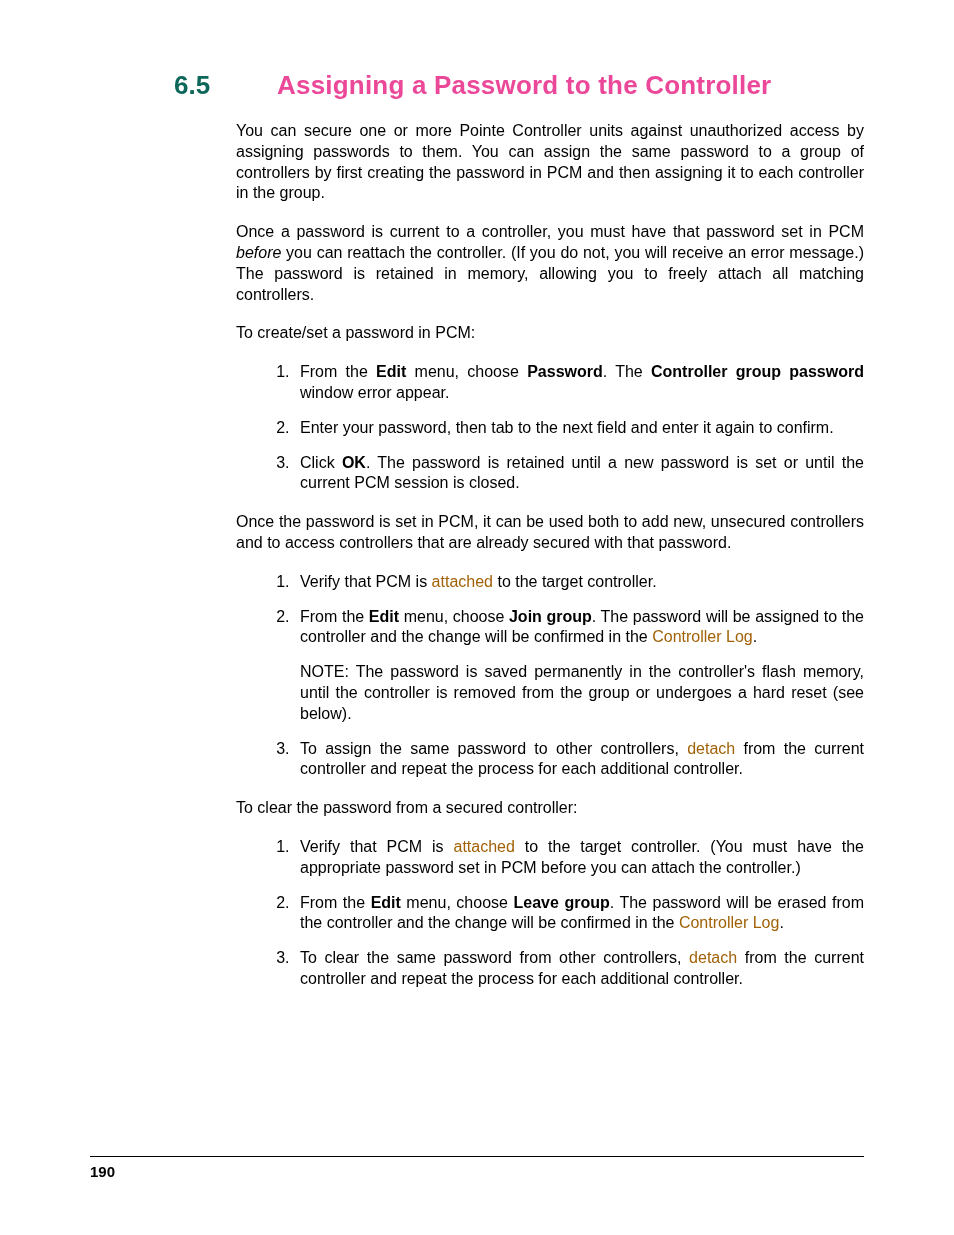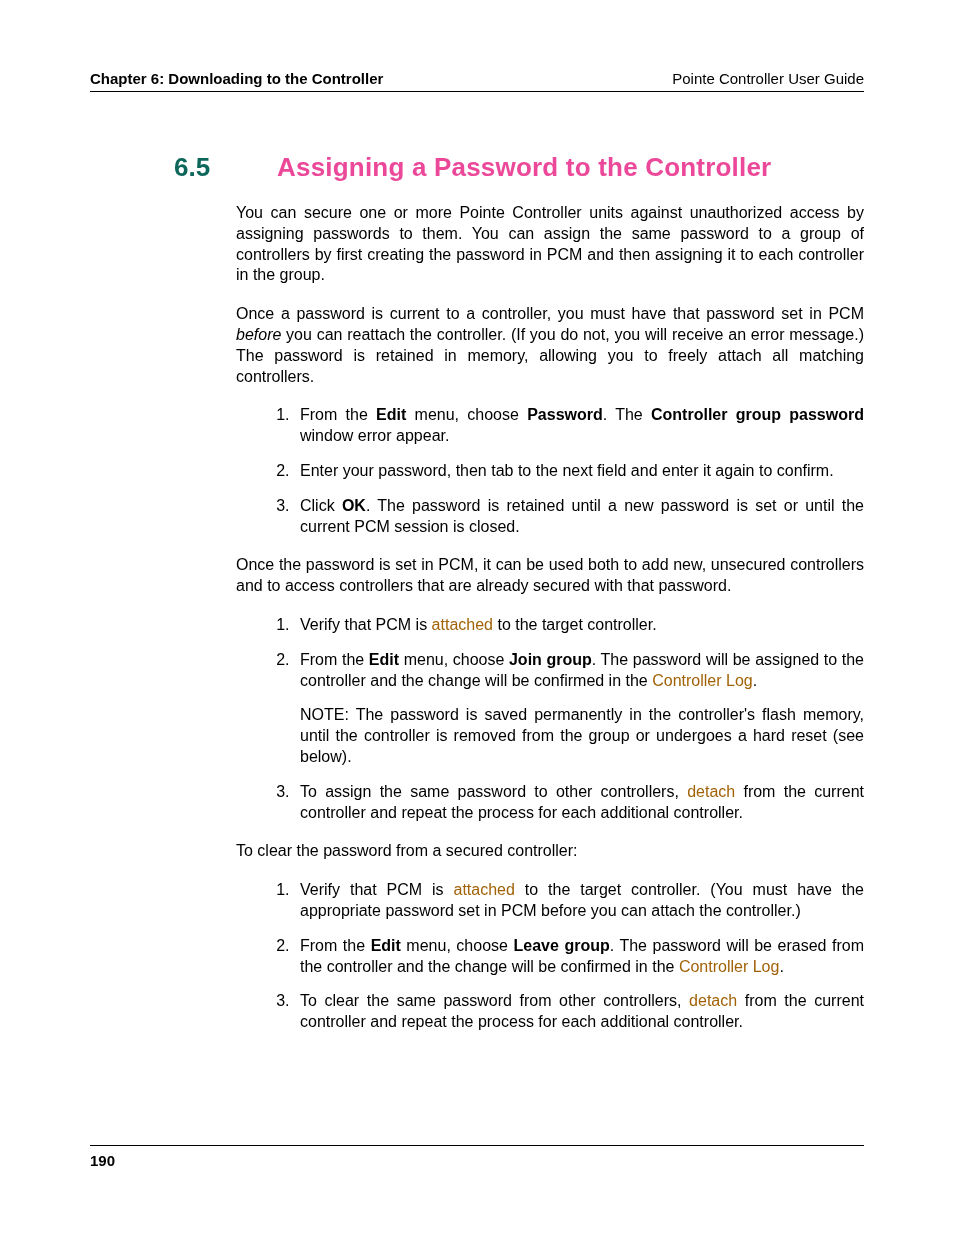--- a/index.html
+++ b/index.html
@@ -76,52 +76,49 @@
   }
   .b { font-weight: 700; }
   .i { font-style: italic; }
   .link { color: #a16207; }
   .note-block {
     margin-top: 14px;
     text-align: justify;
   }
   .footer {
     position: absolute;
-    bottom: 66px;
+    bottom: 55px;
     left: 90px;
     right: 90px;
     border-top: 1.5px solid #000;
     padding-top: 6px;
     font-size: 15px;
     font-weight: 700;
   }
 </style>
 </head>
 <body>
 
 <div class="page">
 
-  <div class="running-header">
-    <span class="left">Chapter 6: Downloading to the Controller</span>
-    <span class="right">Pointe Controller User Guide</span>
-  </div>
 
   <div class="section-row">
     <span class="section-number">6.5</span>
     <span class="section-title">Assigning a Password to the Controller</span>
   </div>
 
   <div class="body-indent">
 
     <p class="body">You can secure one or more Pointe Controller units against unauthorized access by assigning passwords to them. You can assign the same password to a group of controllers by first creating the password in PCM and then assigning it to each controller in the group.</p>
 
     <p class="body">
       <span>Once a password is current to a controller, you must have that password set in PCM </span><span class="i">before</span><span> you can reattach the controller. (If you do not, you will receive an error message.) The password is retained in memory, allowing you to freely attach all matching controllers.</span>
     </p>
 
+    <p class="body">To create/set a password in PCM:</p>
 
     <ol class="steps">
       <li>
         <span>From the </span><span class="b">Edit</span><span> menu, choose </span><span class="b">Password</span><span>. The </span><span class="b">Controller group password</span><span> window error appear.</span>
       </li>
       <li>Enter your password, then tab to the next field and enter it again to confirm.</li>
       <li>
         <span>Click </span><span class="b">OK</span><span>. The password is retained until a new password is set or until the current PCM session is closed.</span>
       </li>
     </ol>

